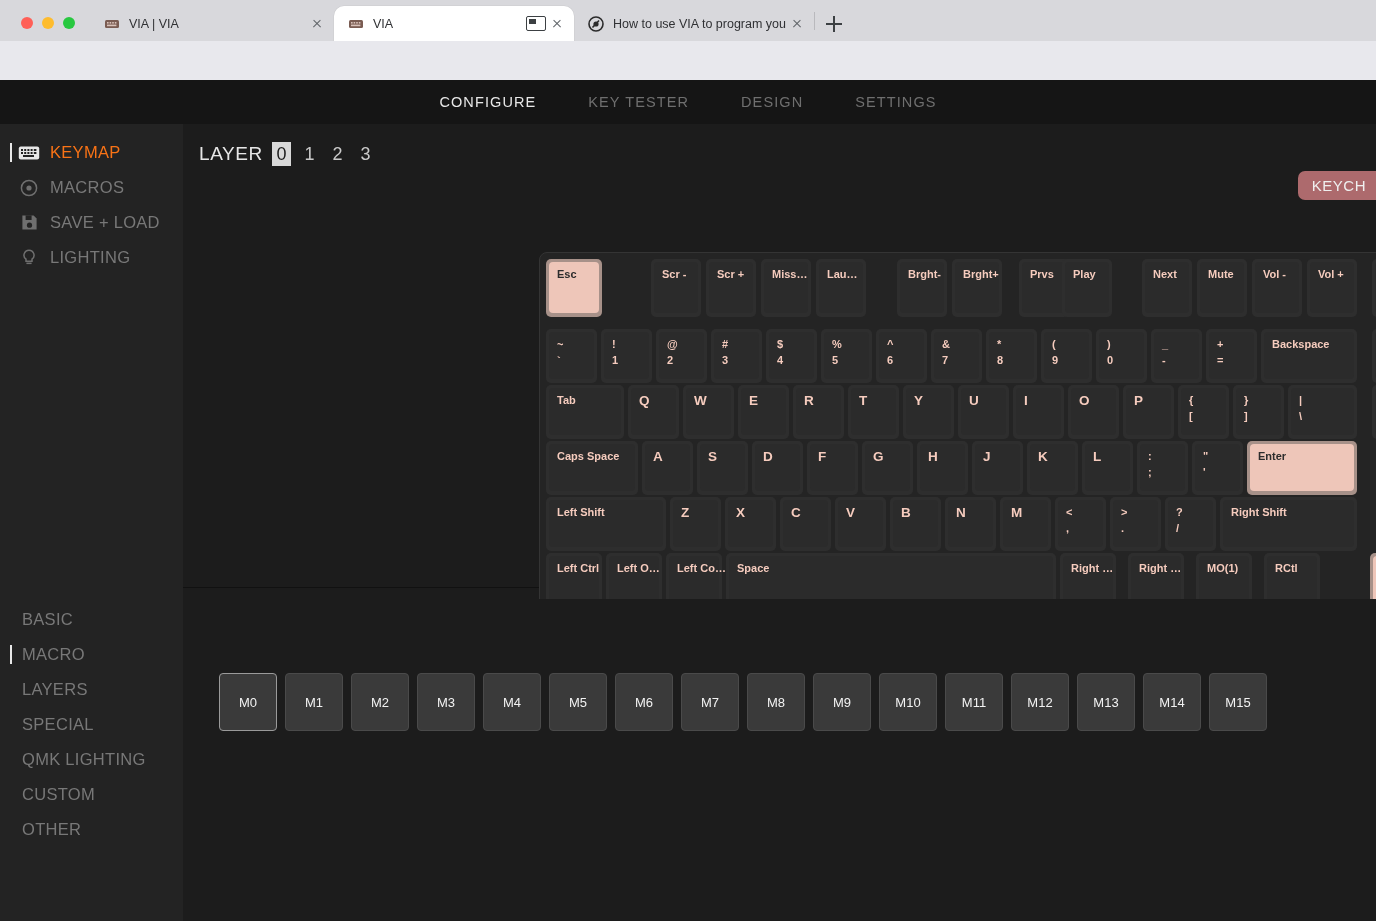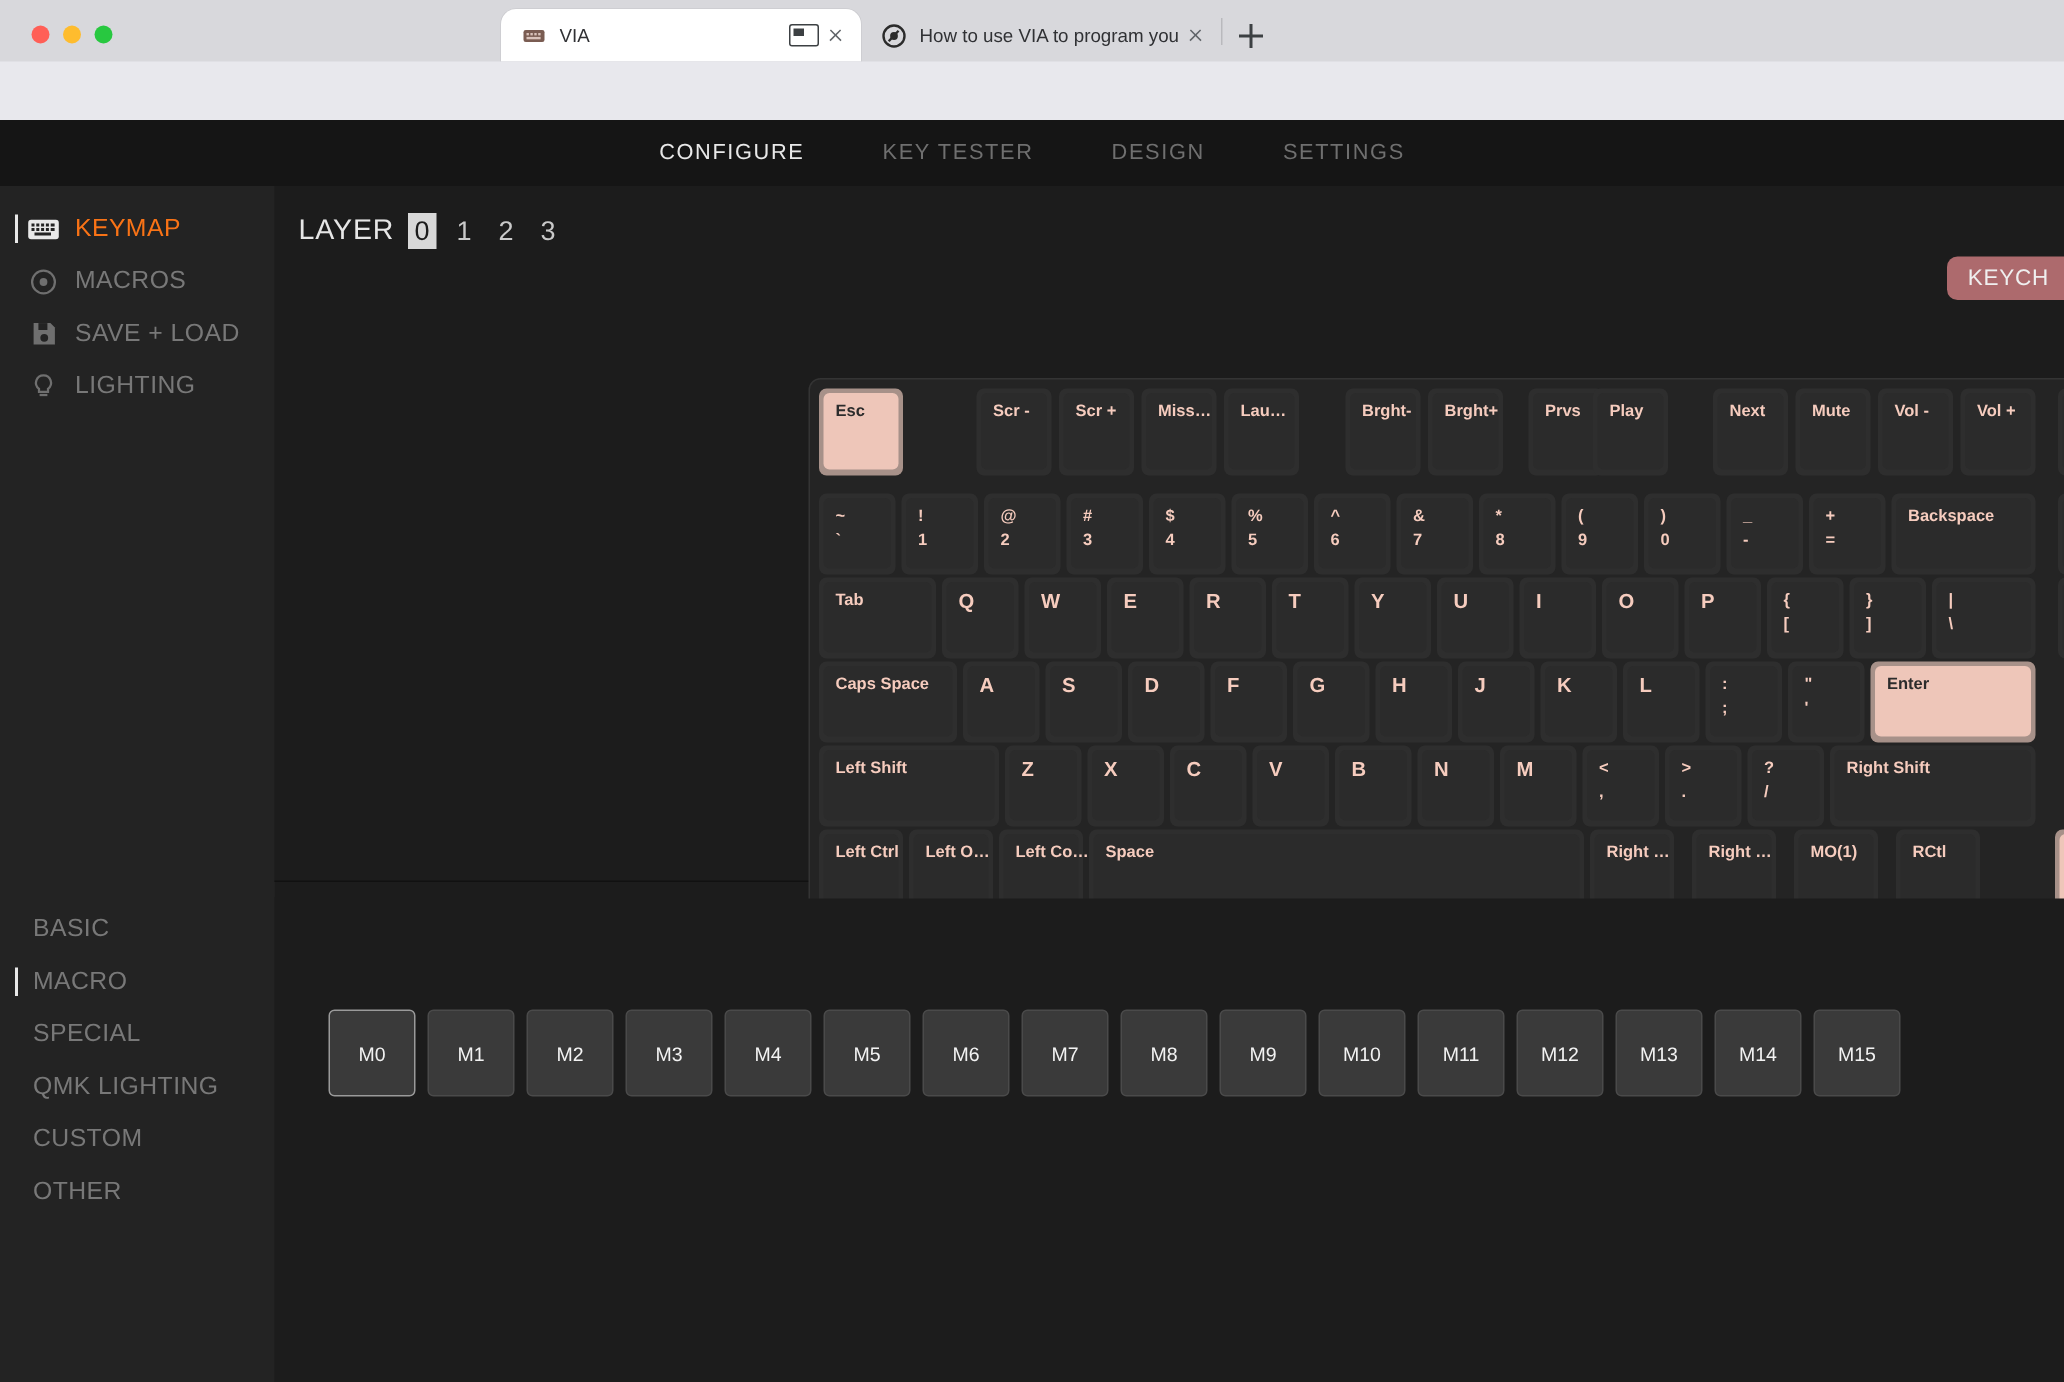--- a/index.html
+++ b/index.html
@@ -91,20 +91,34 @@
 </style>
 </head>
 <body>
 
 <div id="browser-chrome">
   <div id="tabstrip">
     <span class="traffic tl-red"></span>
     <span class="traffic tl-yellow"></span>
     <span class="traffic tl-green"></span>
 
+    <div class="tab inactive" style="left:90px;width:244px;">
+      <span class="tab-favicon">
+        <svg width="16" height="16" viewBox="0 0 16 16">
+            <rect x="1" y="4" width="14" height="8" rx="1.5" fill="#7a5c52"></rect>
+            <rect x="3" y="6" width="1.6" height="1.6" fill="#d9c2ba"></rect>
+            <rect x="5.6" y="6" width="1.6" height="1.6" fill="#d9c2ba"></rect>
+            <rect x="8.2" y="6" width="1.6" height="1.6" fill="#d9c2ba"></rect>
+            <rect x="10.8" y="6" width="1.6" height="1.6" fill="#d9c2ba"></rect>
+            <rect x="3" y="8.6" width="9.4" height="1.6" fill="#d9c2ba"></rect>
+          </svg>
+      </span>
+      <span class="tab-title">VIA | VIA</span>
+      <span class="tab-close"></span>
+    </div>
 
     <div class="tab active" style="left:334px;width:240px;">
       <span class="tab-favicon">
         <svg width="16" height="16" viewBox="0 0 16 16">
             <rect x="1" y="4" width="14" height="8" rx="1.5" fill="#7a5c52"></rect>
             <rect x="3" y="6" width="1.6" height="1.6" fill="#d9c2ba"></rect>
             <rect x="5.6" y="6" width="1.6" height="1.6" fill="#d9c2ba"></rect>
             <rect x="8.2" y="6" width="1.6" height="1.6" fill="#d9c2ba"></rect>
             <rect x="10.8" y="6" width="1.6" height="1.6" fill="#d9c2ba"></rect>
             <rect x="3" y="8.6" width="9.4" height="1.6" fill="#d9c2ba"></rect>
@@ -243,20 +257,24 @@
       <div class="side-row2">
           <span class="bar"></span>
           <span class="side-label">BASIC</span>
         </div>
       <div class="side-row2 active">
           <span class="bar"></span>
           <span class="side-label">MACRO</span>
         </div>
       <div class="side-row2">
           <span class="bar"></span>
+          <span class="side-label">LAYERS</span>
+        </div>
+      <div class="side-row2">
+          <span class="bar"></span>
           <span class="side-label">SPECIAL</span>
         </div>
       <div class="side-row2">
           <span class="bar"></span>
           <span class="side-label">QMK LIGHTING</span>
         </div>
       <div class="side-row2">
           <span class="bar"></span>
           <span class="side-label">CUSTOM</span>
         </div>

